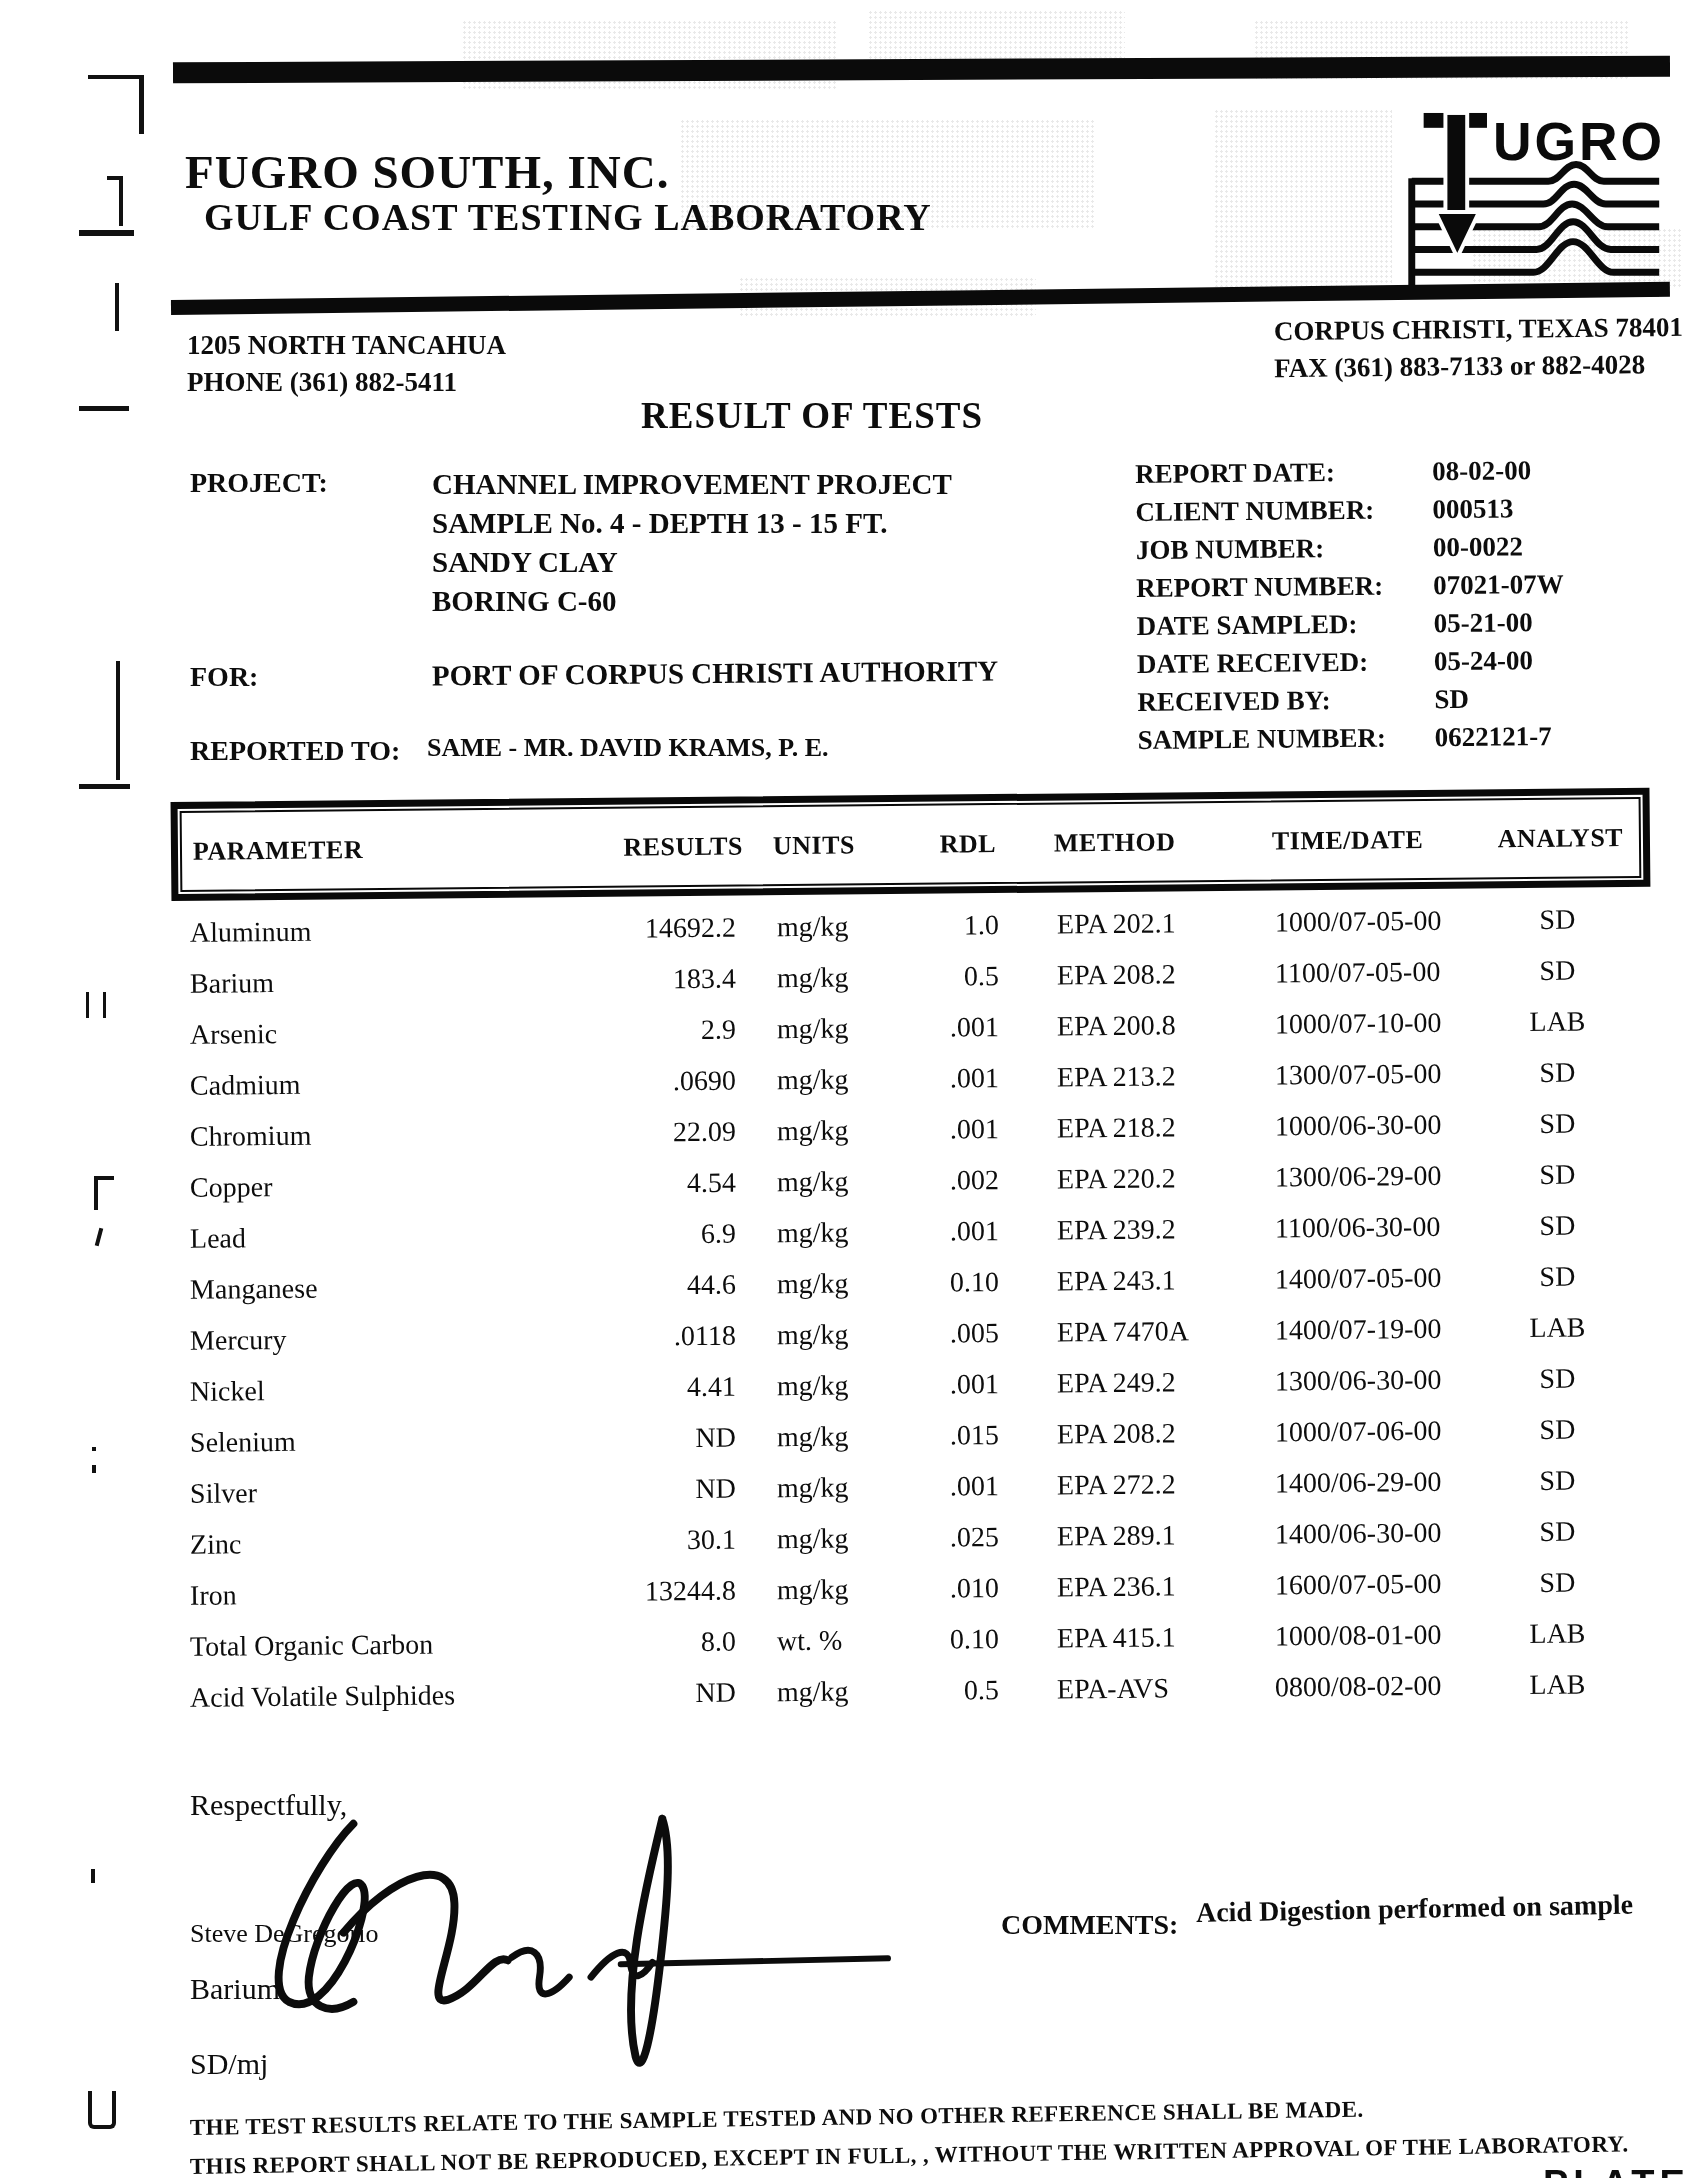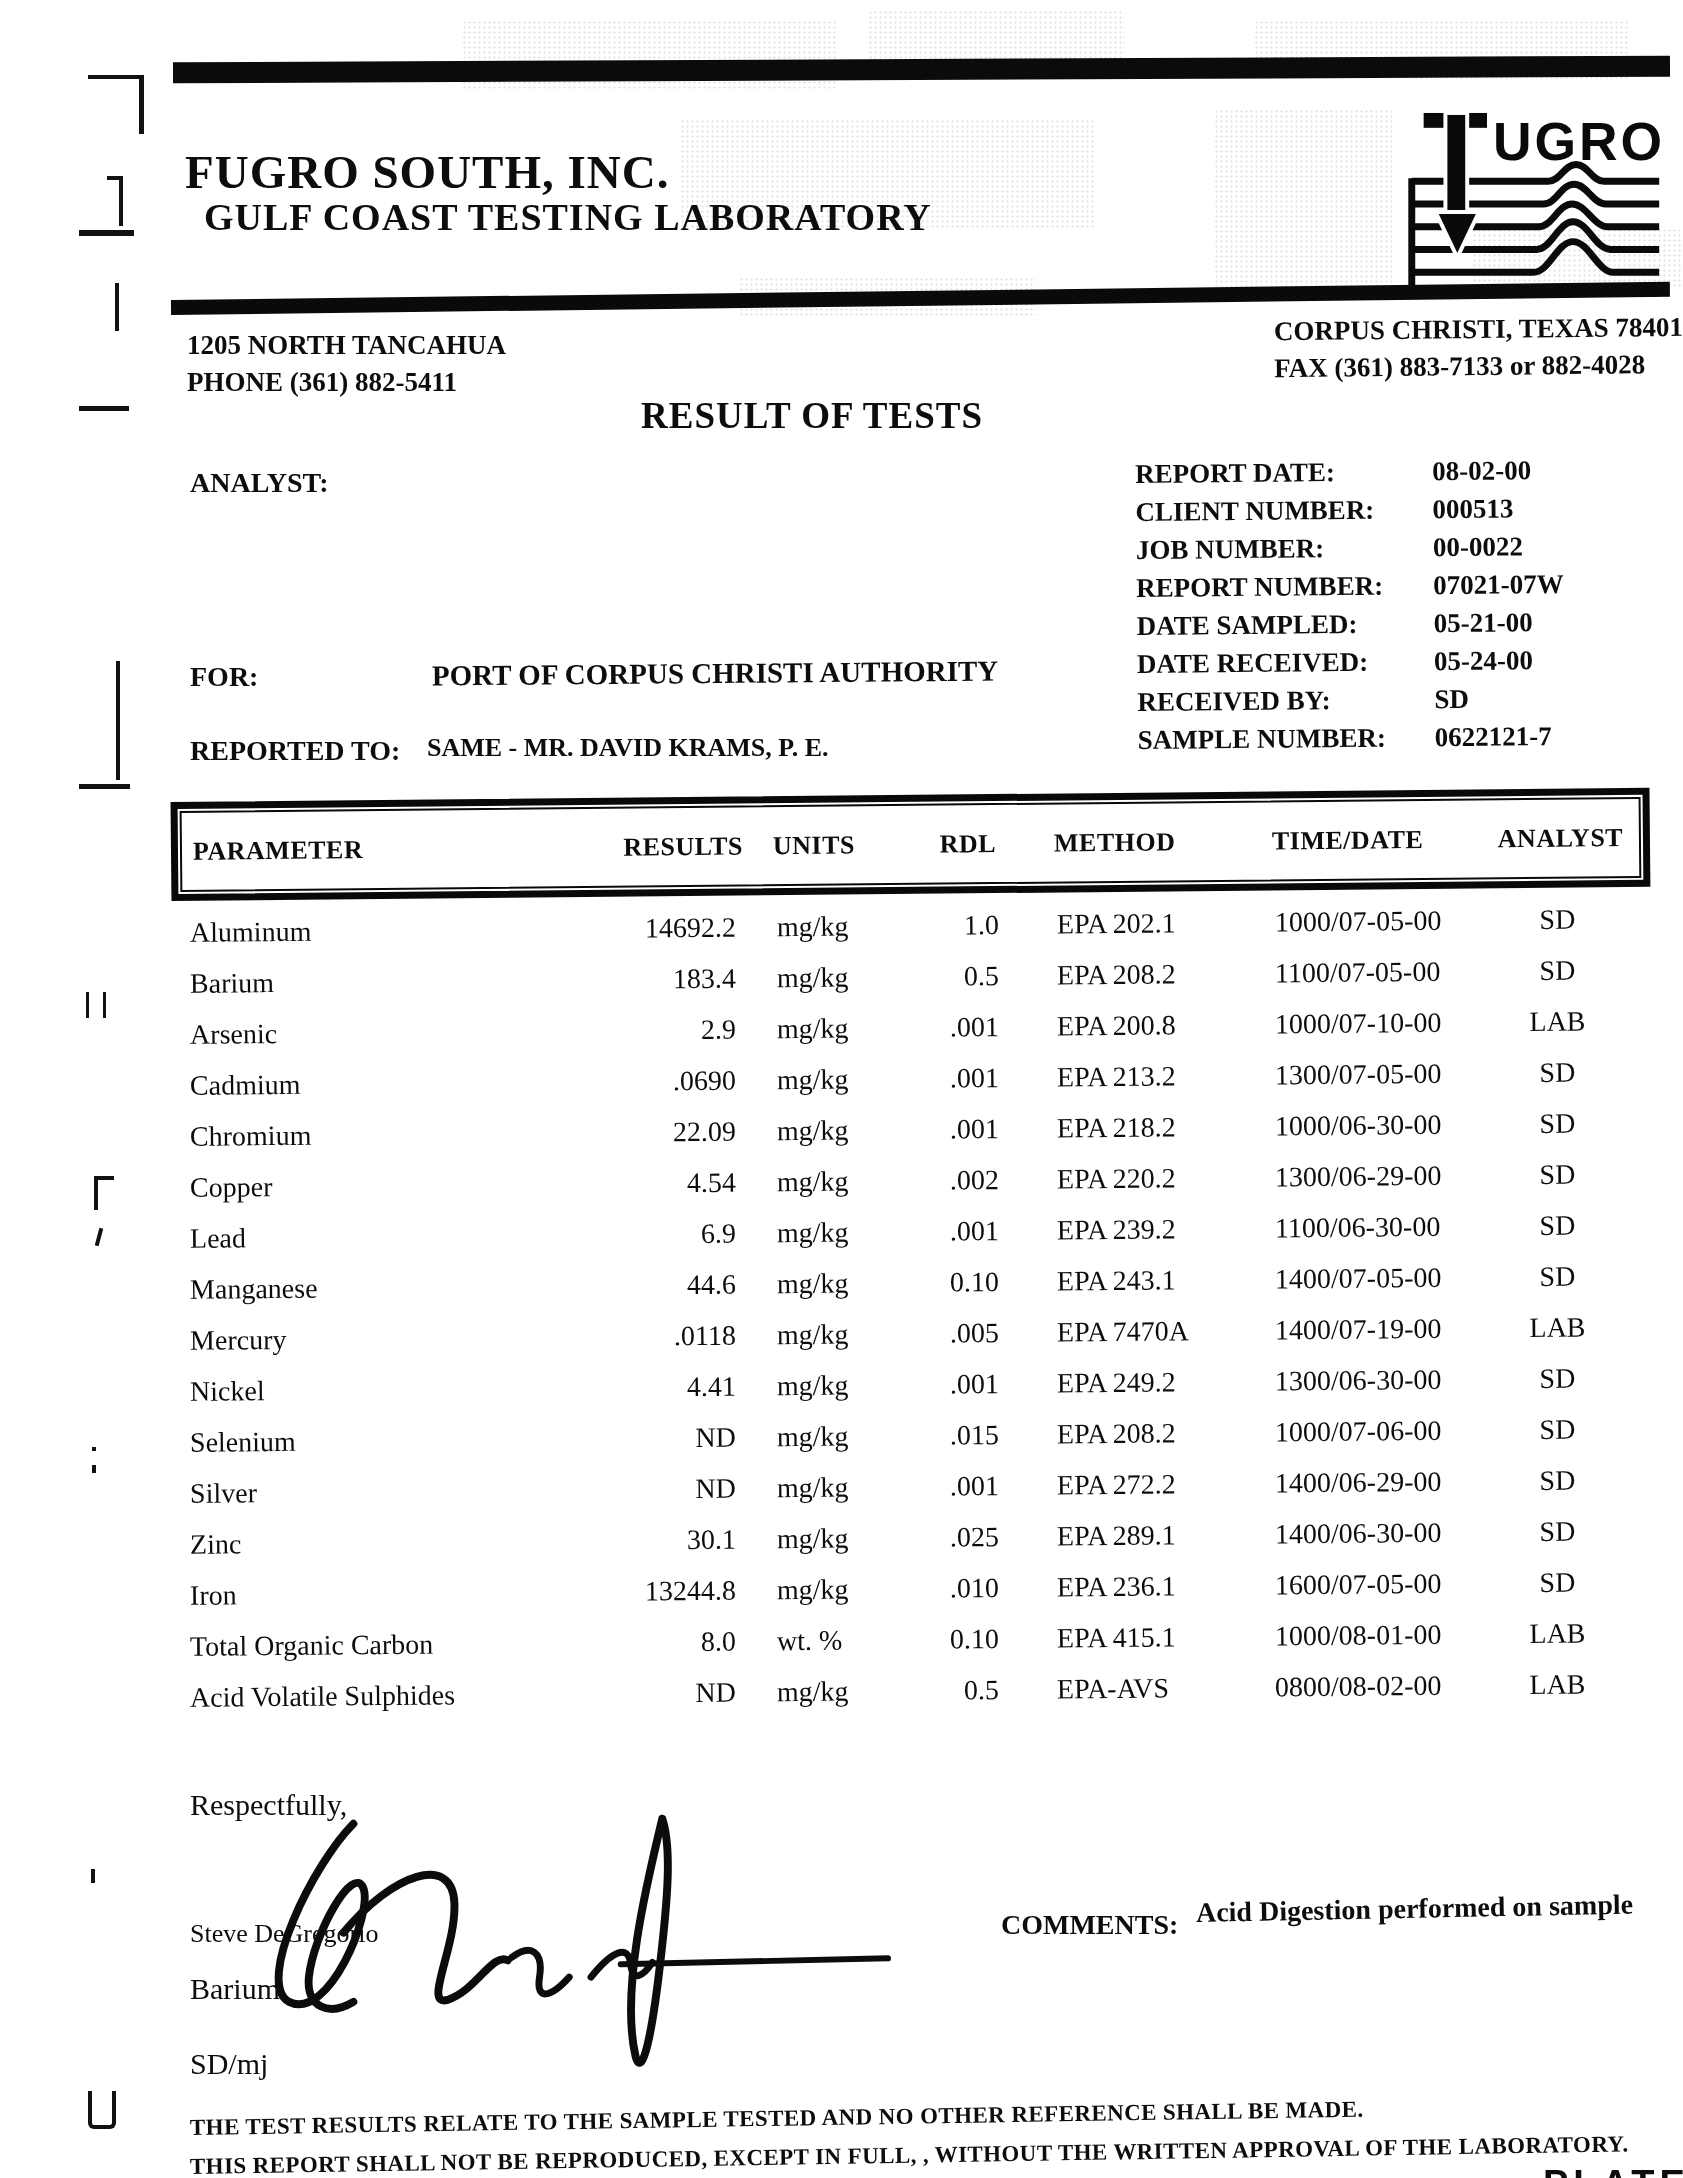--- a/index.html
+++ b/index.html
@@ -127,21 +127,27 @@
     <div>1205 NORTH TANCAHUA</div>
     <div>PHONE (361) 882-5411</div>
   </div>
   <div class="abs addr-right">
     <div>CORPUS CHRISTI, TEXAS 78401</div>
     <div>FAX (361) 883-7133 or 882-4028</div>
   </div>
 
   <div class="abs doc-title">RESULT OF TESTS</div>
 
-  <div class="abs info-label proj-label">ANALYST:</div>
+  <div class="abs info-label proj-label">PROJECT:</div>
+  <div class="abs proj-lines">
+    <div>CHANNEL IMPROVEMENT PROJECT</div>
+    <div>SAMPLE No. 4 - DEPTH 13 - 15 FT.</div>
+    <div>SANDY CLAY</div>
+    <div>BORING C-60</div>
+  </div>
   <div class="abs info-label for-label">FOR:</div>
   <div class="abs for-value">PORT OF CORPUS CHRISTI AUTHORITY</div>
   <div class="abs info-label rep-label">REPORTED TO:</div>
   <div class="abs rep-value">SAME - MR. DAVID KRAMS, P. E.</div>
 
   <div class="abs report-info">
       <div class="ri-row">
       <span class="ri-label">REPORT DATE:</span>
       <span class="ri-value">08-02-00</span>
     </div>

